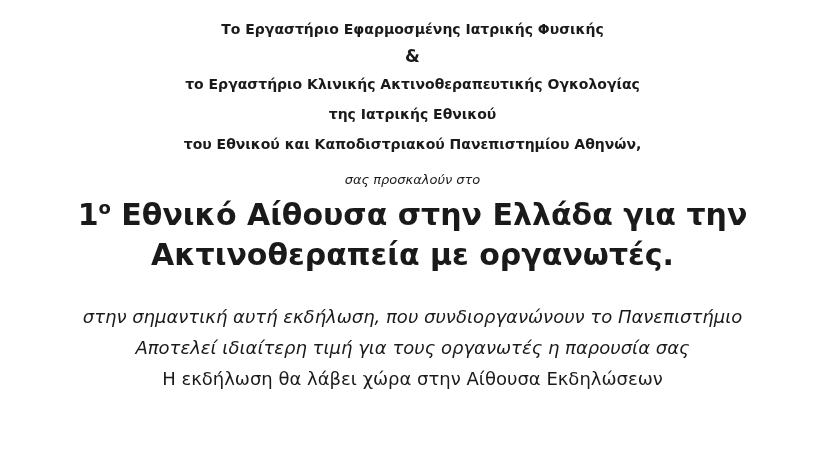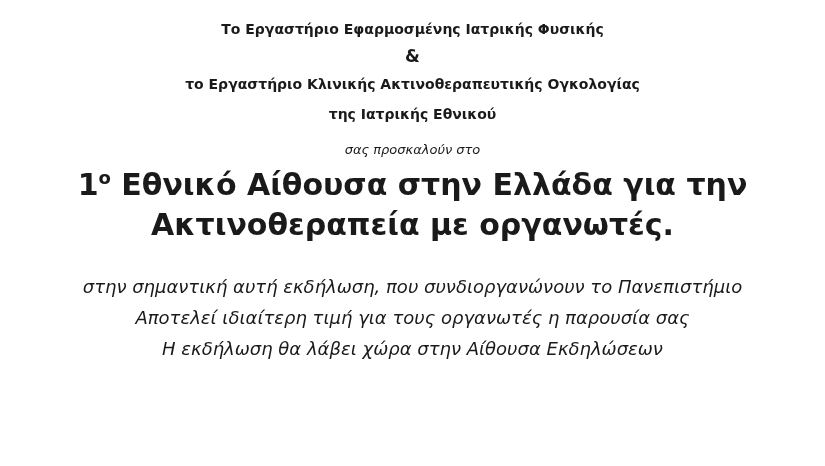--- a/index.html
+++ b/index.html
@@ -58,35 +58,35 @@
   .gap-mid {
     height: 26px;
   }
   .l-note {
     font-style: italic;
     font-weight: normal;
     font-size: 18px;
     line-height: 31px;
   }
   .l-note-last {
-    font-style: italic;
     font-weight: normal;
     font-size: 18px;
     line-height: 31px;
   }
 </style>
 </head>
 <body>
 
 <div class="page">
 
   <div class="line l-bold">Το Εργαστήριο Εφαρμοσμένης Ιατρικής Φυσικής</div>
   <div class="line l-amp">&amp;</div>
   <div class="line l-bold">το Εργαστήριο Κλινικής Ακτινοθεραπευτικής Ογκολογίας</div>
   <div class="line l-bold">της Ιατρικής Εθνικού</div>
+  <div class="line l-bold">του Εθνικού και Καποδιστριακού Πανεπιστημίου Αθηνών,</div>
 
   <div class="gap-small"></div>
 
   <div class="line l-invite">σας προσκαλούν στο</div>
 
   <div class="line l-title">
     <span>1</span><span class="sup">ο</span><span> Εθνικό Αίθουσα στην Ελλάδα για την</span>
   </div>
   <div class="line l-title">Ακτινοθεραπεία με οργανωτές.</div>
 

